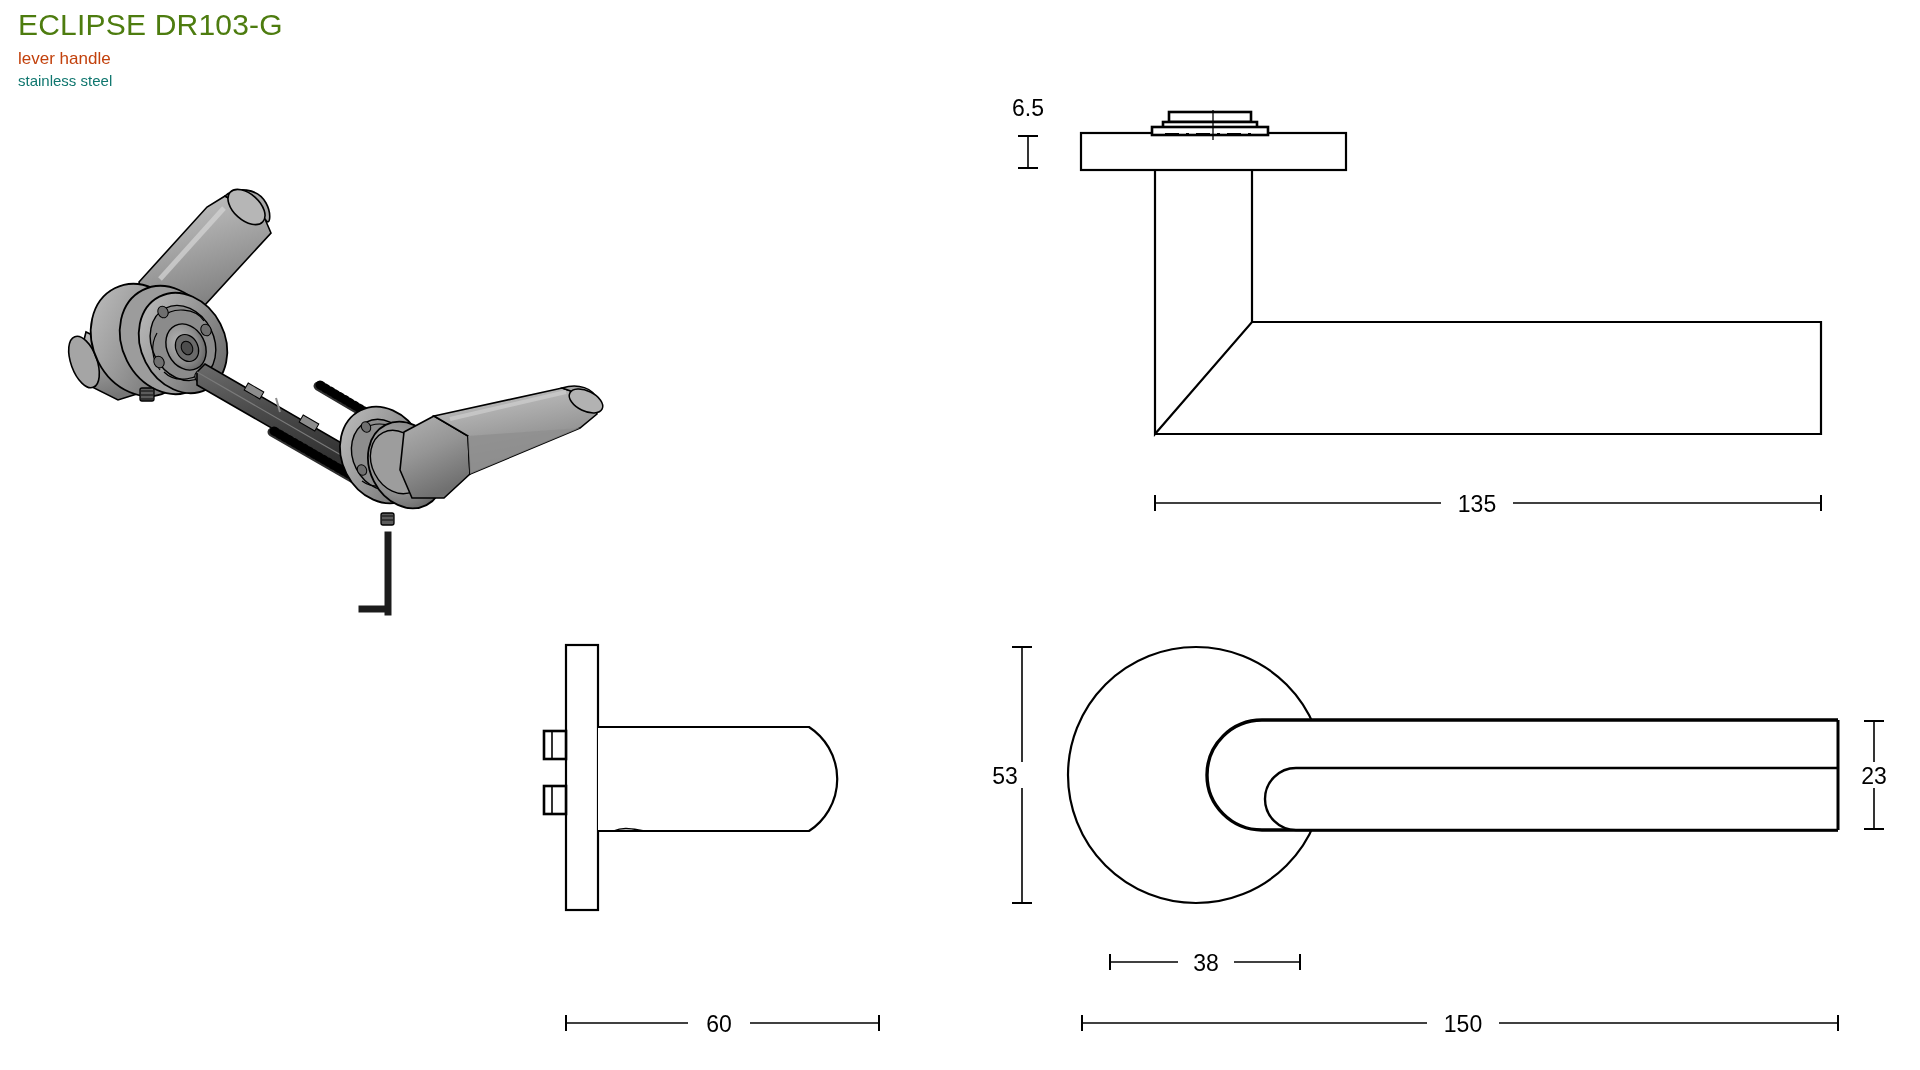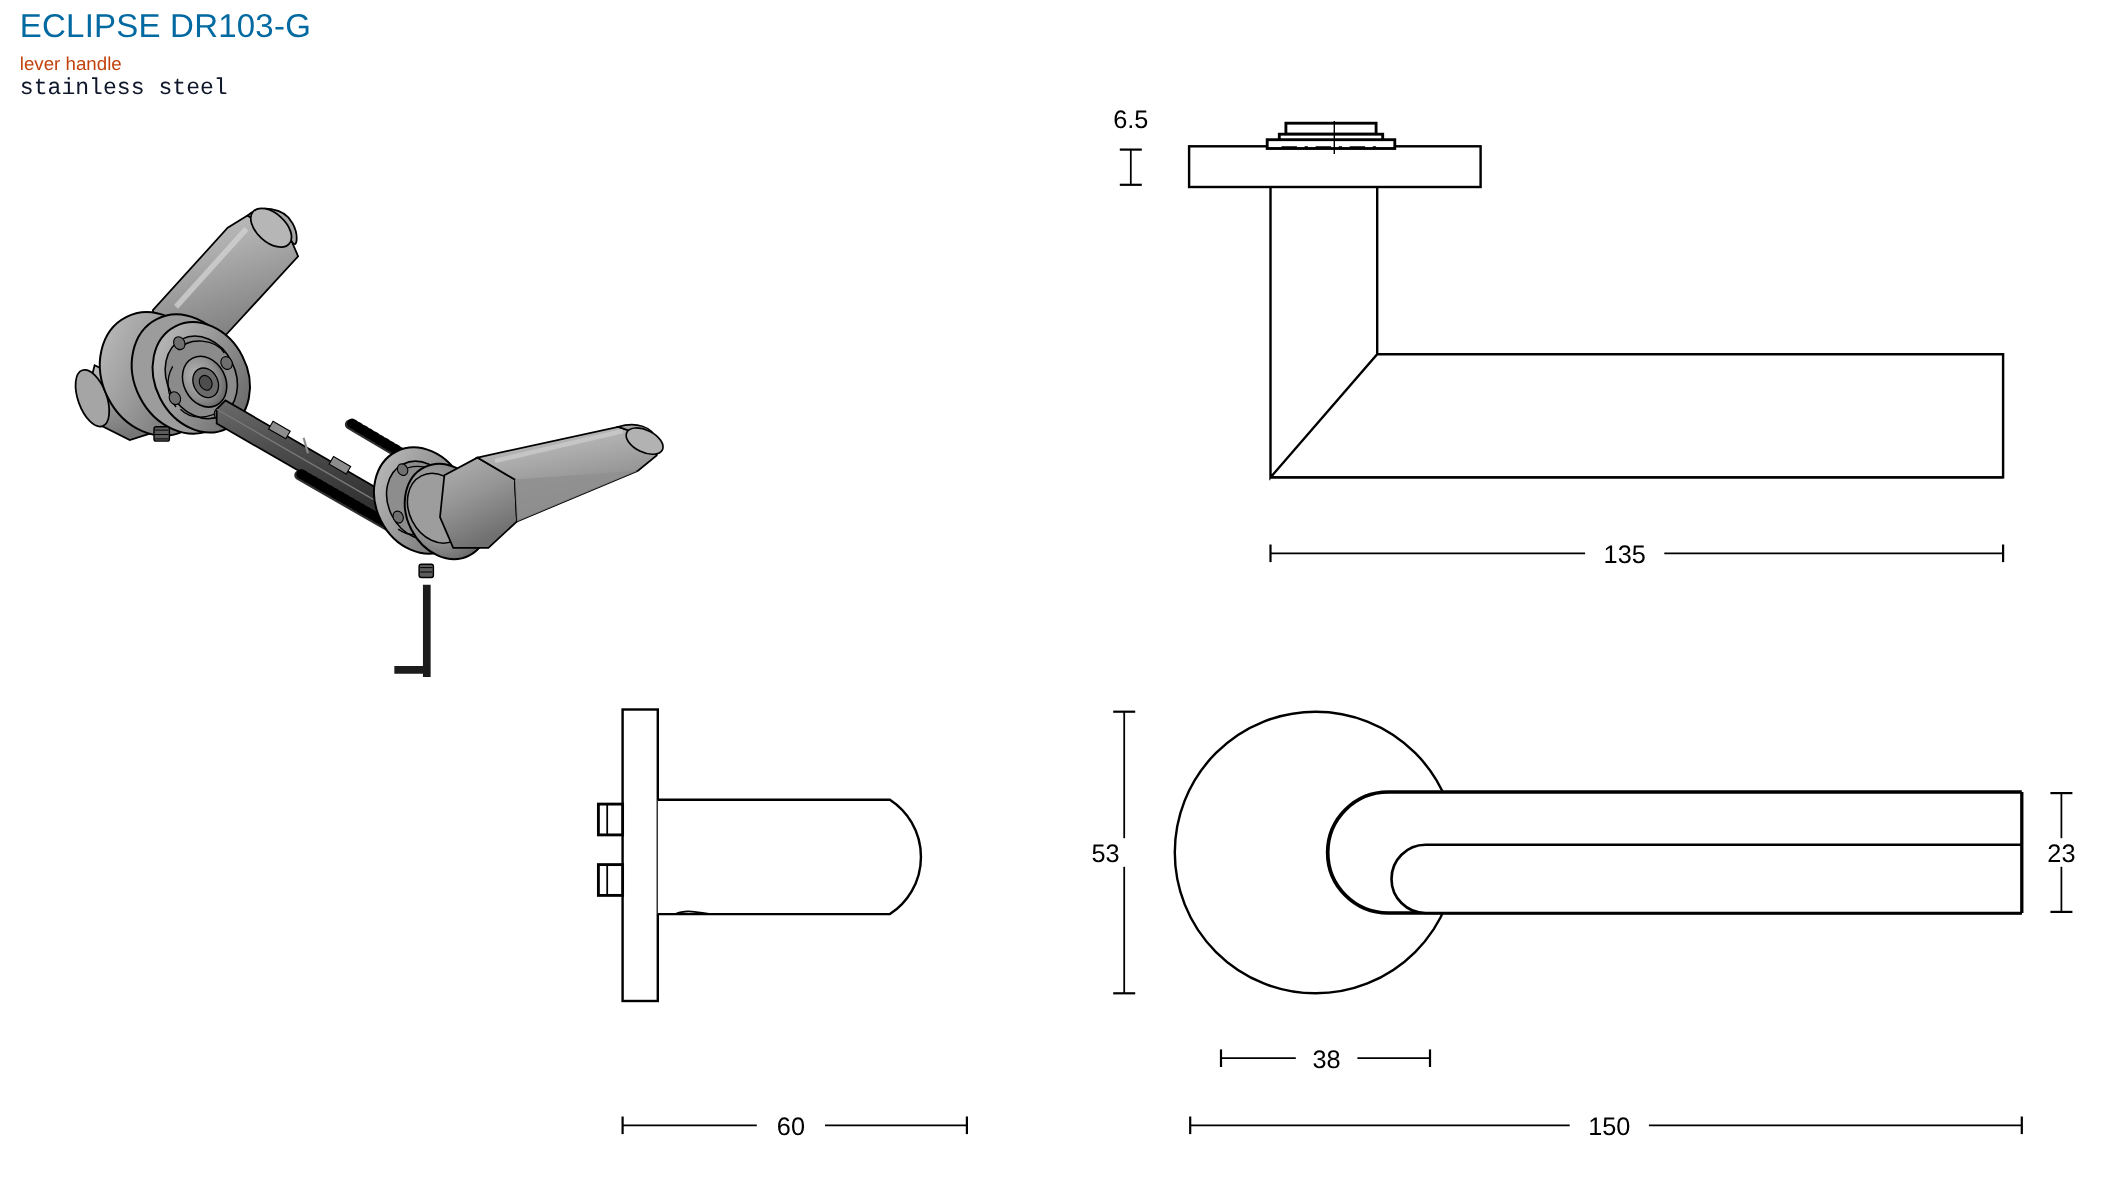--- a/index.html
+++ b/index.html
@@ -25,36 +25,35 @@
   .title-block {
     position: absolute;
     left: 18px;
     top: 6px;
     user-select: none;
   }
   .title-main {
     font-size: 30px;
     line-height: 38px;
     letter-spacing: 0.2px;
-    color: #0369a1;
+    color: #4d7c0f;
     white-space: nowrap;
   }
   .title-sub {
     font-size: 17px;
     line-height: 22px;
     color: #c2410c;
     white-space: nowrap;
     margin-top: 4px;
   }
   .title-sub2 {
-    font-size: 21px;
+    font-size: 15px;
     line-height: 22px;
-    color: #0f172a;
+    color: #0f766e;
     white-space: nowrap;
-    font-family: Liberation Mono, monospace;
   }
   svg.draw {
     position: absolute;
     left: 0; top: 0;
     width: 1920px;
     height: 1070px;
     pointer-events: none;
   }
   .dimtext {
     font-family: "Liberation Sans", sans-serif;

